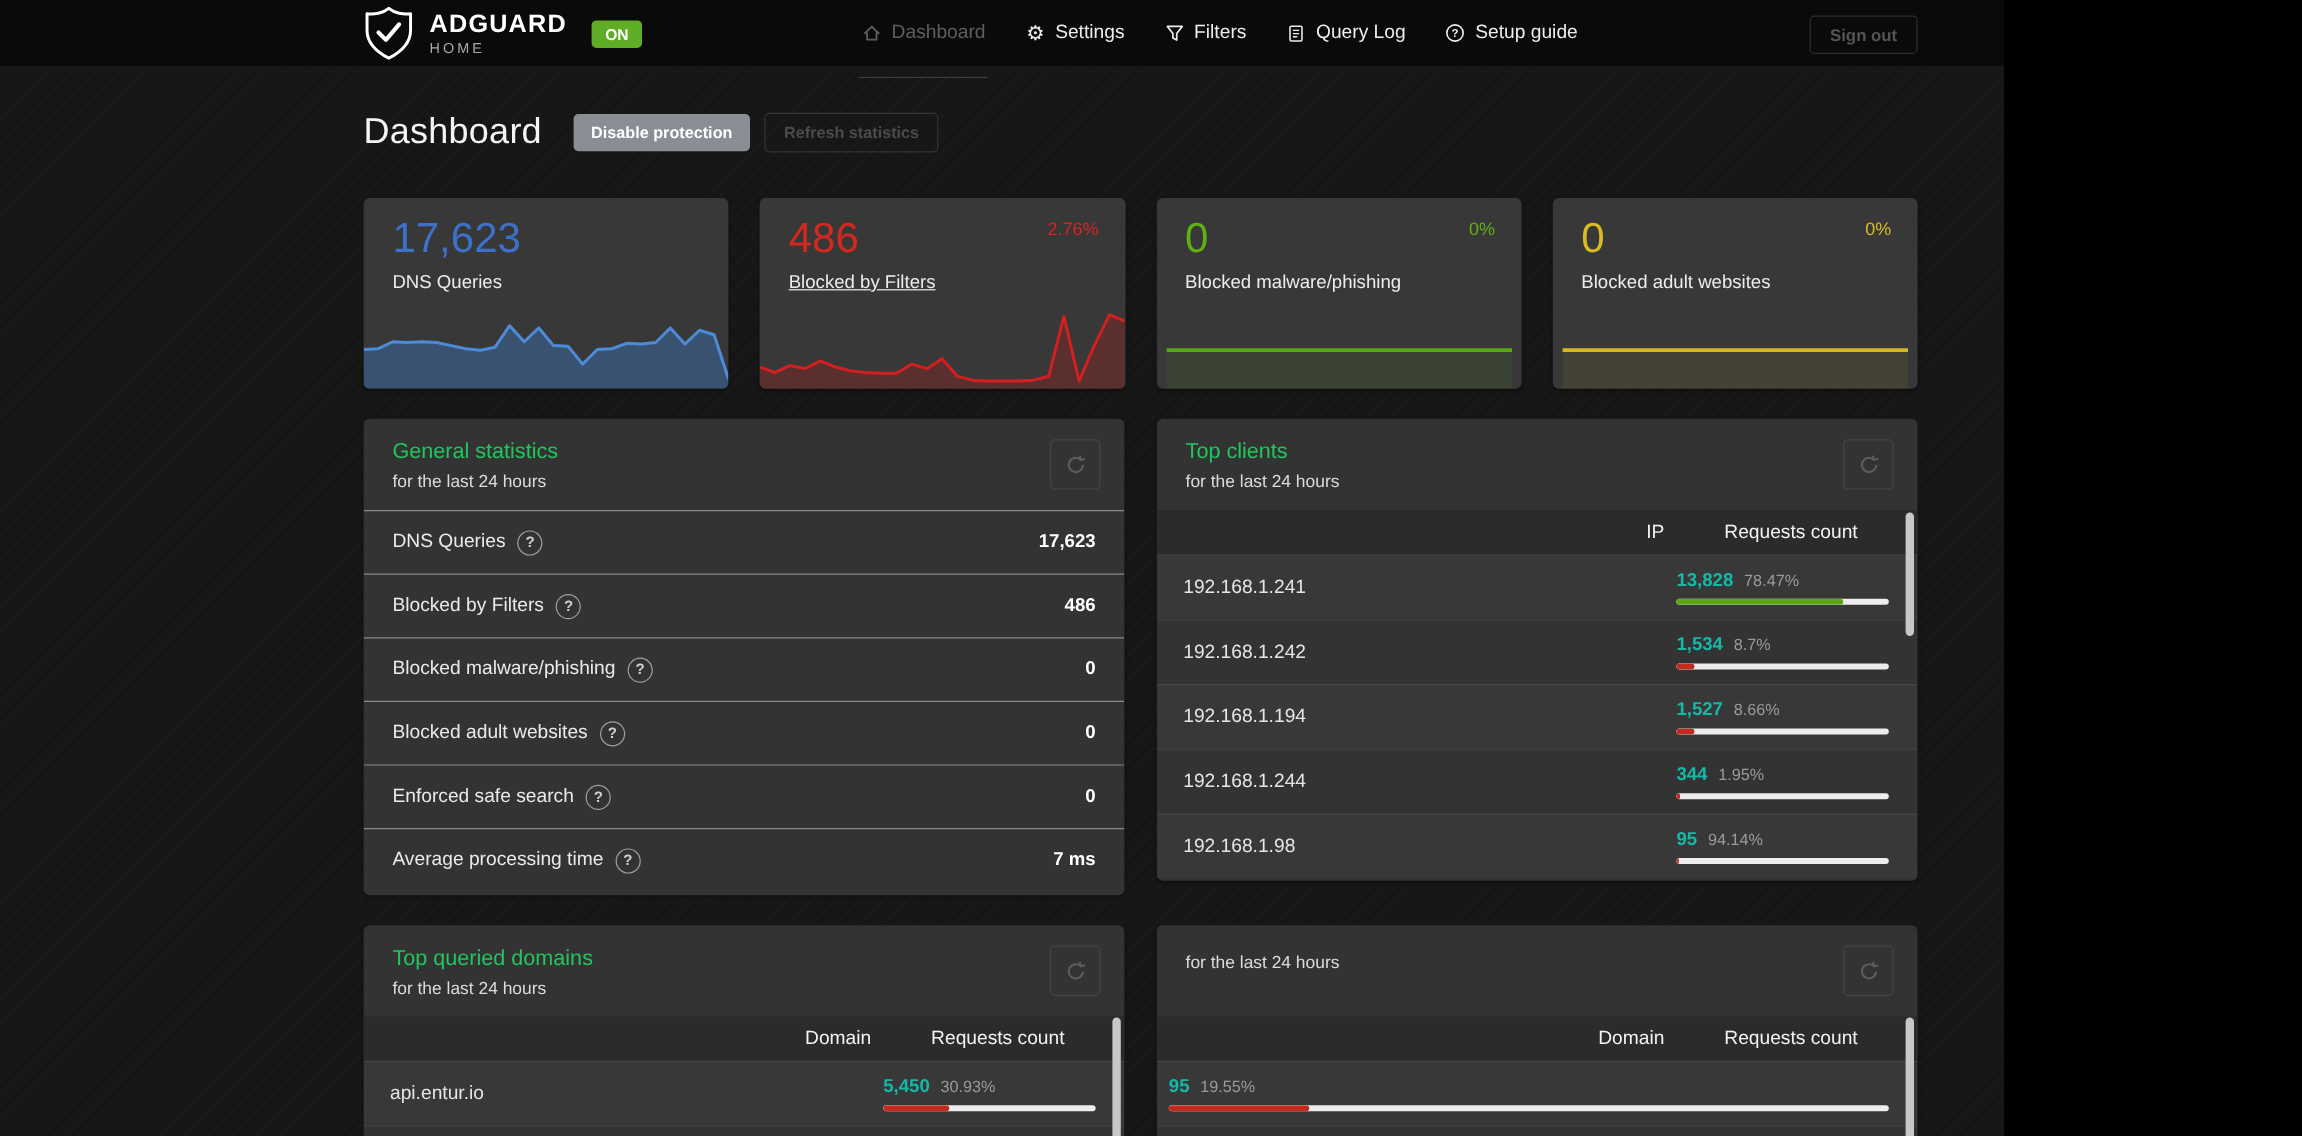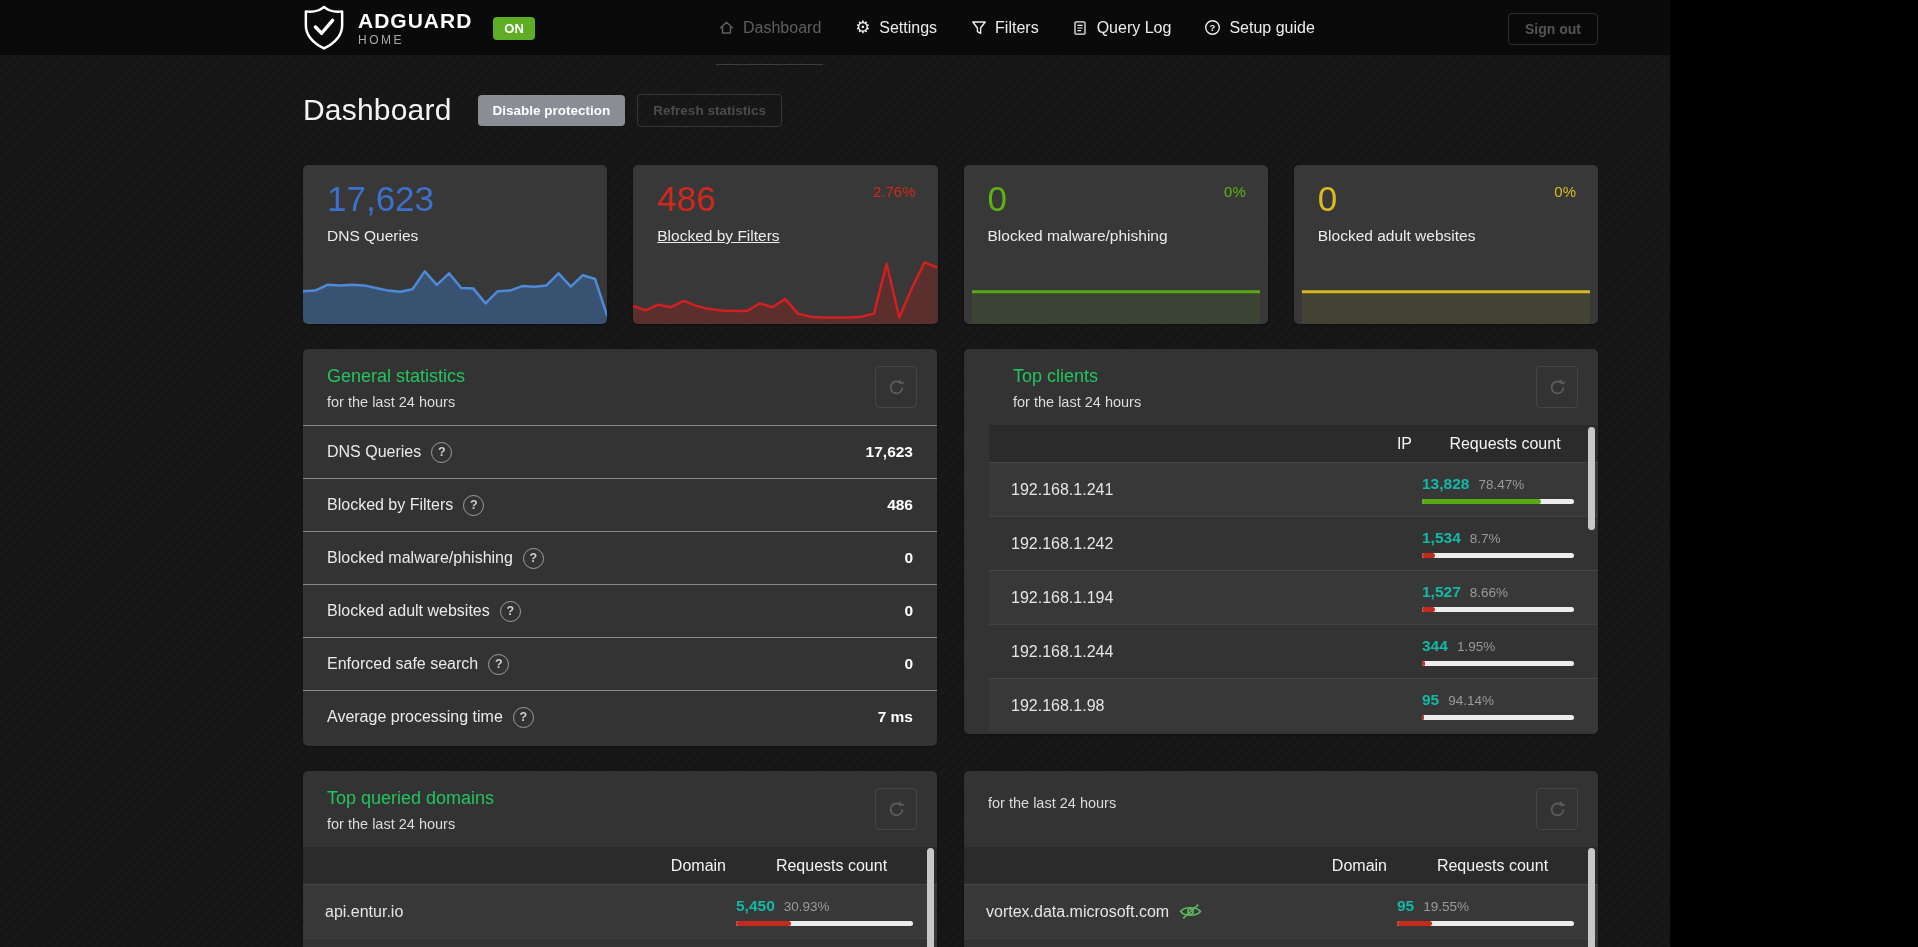--- a/index.html
+++ b/index.html
@@ -62,21 +62,21 @@
   .cell-key{ width:423px; padding-left:22px; font-size:16px; color:#e5e5e5; display:flex; align-items:center; gap:10px; cursor:pointer; }
   .cell-count{ flex:1; padding:0 24px 0 10px; }
   .count-line{ display:flex; align-items:baseline; gap:9px; margin-bottom:6px; }
   .count-num{ font-size:15.5px; font-weight:700; color:#14b8a6; }
   .count-pct{ font-size:13.5px; color:#9a9a9a; }
   .bar-track{ height:5px; background:#ededed; border-radius:3px; overflow:hidden; }
   .bar-fill{ height:100%; border-radius:3px; min-width:2px; }
   .scroll-thumb{ position:absolute; right:3px; width:7px; border-radius:4px; background:#c7c7c7; }
   .sliver{ height:12px; border-top:1px solid rgba(255,255,255,0.07); }
   #panel-stats  { left:303px; top:349px; width:634px; height:397px; }
-  #panel-clients{ left:964px; top:349px; width:634px; height:385px;padding-left:25px; }
+  #panel-clients{ left:964px; top:349px; width:634px; height:385px; }
   #panel-queried{ left:303px; top:771px; width:634px; height:210px; }
   #panel-blocked{ left:964px; top:771px; width:634px; height:210px; }
 </style>
 </head>
 <body>
 
 <div class="screen">
 
   <header class="navbar">
     <div class="nav-inner">
@@ -368,28 +368,20 @@
             <path d="M12.1 1.6 L12.9 5 L16.2 4.1" fill="none" stroke="currentColor" stroke-width="1.7" stroke-linejoin="round"></path>
           </svg>
       </button>
     </div>
     <div class="thead">
       <div class="th-1">Domain</div>
       <div class="th-2">Requests count</div>
     </div>
     <div>
       <div class="trow">
-        <div class="cell-key">
-          <span>vortex.data.microsoft.com</span>
-          <svg viewBox="0 0 22 16" width="23" height="17">
-            <path d="M1.5 8 C5 3.2 17 3.2 20.5 8 C17 12.8 5 12.8 1.5 8 Z" fill="none" stroke="#5cb85c" stroke-width="1.5"></path>
-            <circle cx="11" cy="8" r="2.6" fill="none" stroke="#5cb85c" stroke-width="1.5"></circle>
-            <line x1="4" y1="14.5" x2="18.5" y2="1.5" stroke="#5cb85c" stroke-width="1.5"></line>
-          </svg>
-        </div>
         <div class="cell-count">
           <div class="count-line">
               <span class="count-num">95</span>
               <span class="count-pct">19.55%</span>
             </div>
           <div class="bar-track">
               <div class="bar-fill" style="width: 19.55%; background: rgb(197, 43, 29);"></div>
             </div>
         </div>
       </div>

